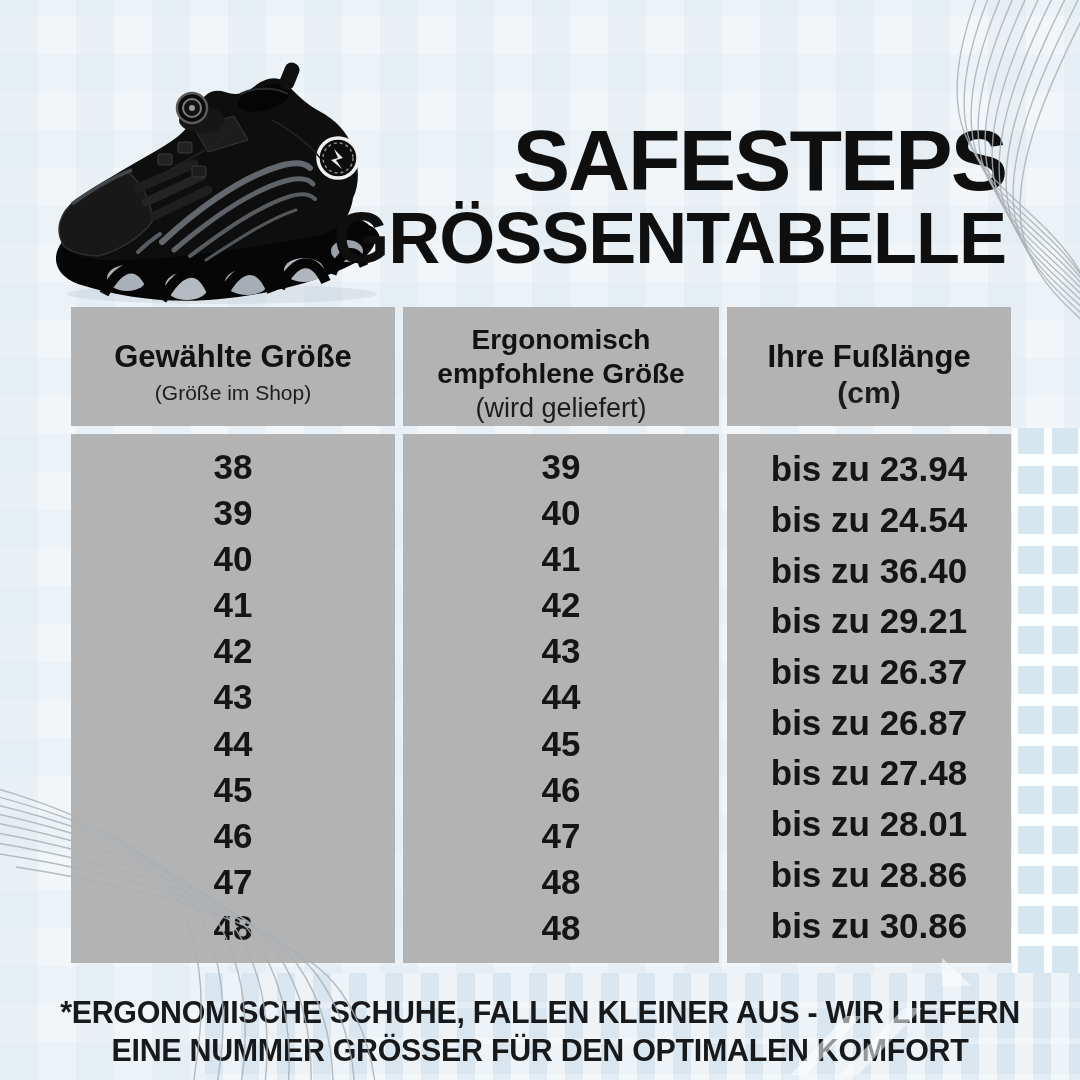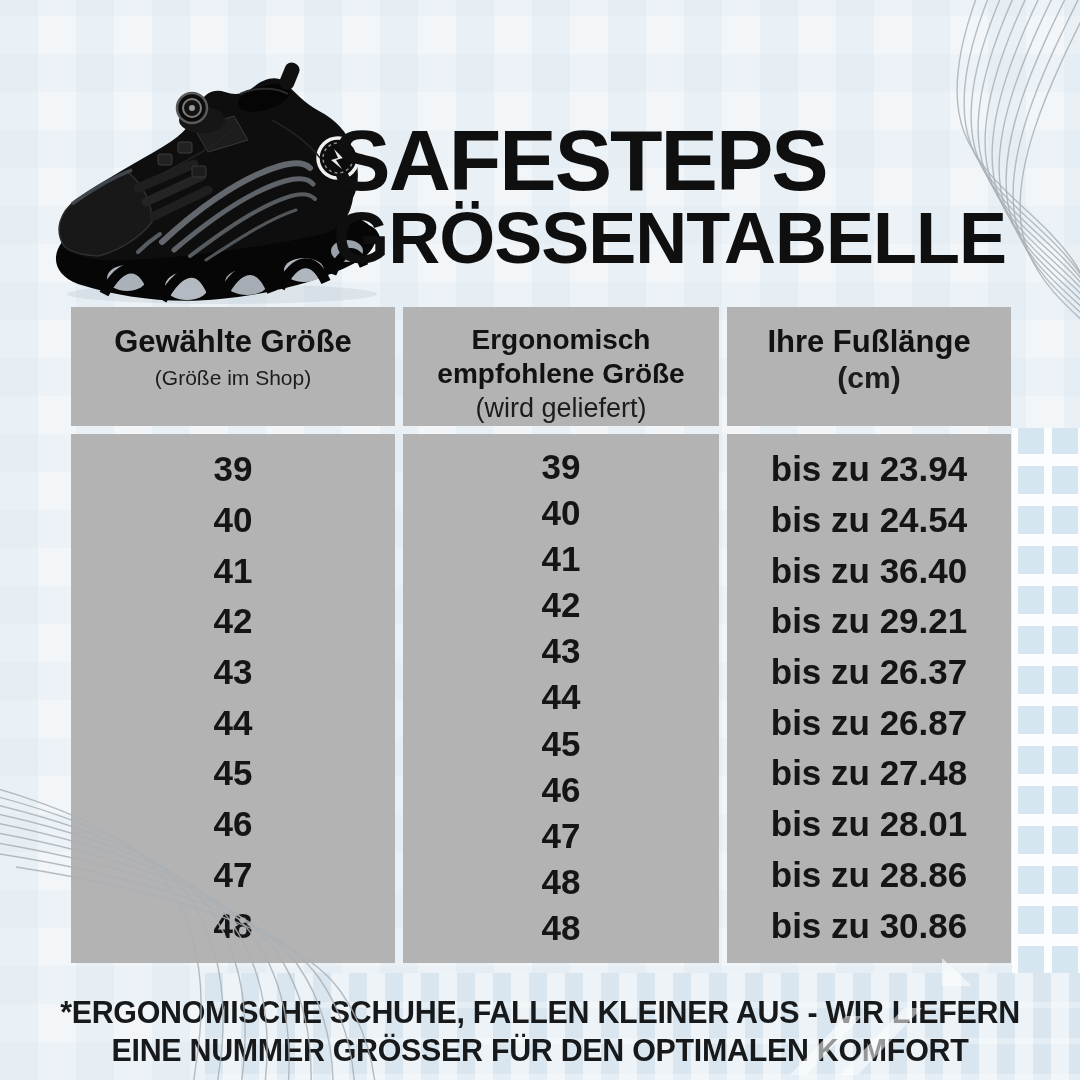--- a/index.html
+++ b/index.html
@@ -24,30 +24,30 @@
     background-image:
       repeating-linear-gradient(0deg, rgba(255,255,255,.30) 0 6px, rgba(255,255,255,0) 6px 36px),
       repeating-linear-gradient(90deg, #d9e6ef 0 18px, #edf3f7 18px 36px);
   }
   svg.decor{position:absolute;left:0;top:0;width:1080px;height:1080px;z-index:4;pointer-events:none;}
   svg.decor .wave{fill:none;stroke:#a9b0b6;stroke-width:1.4;opacity:.85;}
   svg.decor .chev{fill:rgba(255,255,255,.55);}
   
   svg.shoe{position:absolute;left:42px;top:46px;width:356px;height:262px;z-index:2;}
   
-  .title-block{position:absolute;top:116px;right:74px;text-align:left;z-index:3;color:#0f0f0f;}
+  .title-block{position:absolute;top:116px;right:74px;text-align:right;z-index:3;color:#0f0f0f;}
   .title-line1{font-size:86px;line-height:88px;font-weight:700;letter-spacing:-2px;}
   .title-line2{font-size:72px;line-height:68px;font-weight:700;letter-spacing:-1px;}
   
   .size-table{
     position:absolute;left:71px;top:307px;width:940px;z-index:2;
     display:grid;grid-template-columns:324px 316px 284px;grid-template-rows:119px 529px;gap:8px;
   }
   .hcell,.bcell{background:#b3b3b3;text-align:center;}
-  .hcell{display:flex;flex-direction:column;justify-content:flex-start;padding-top:16px;box-sizing:border-box;}
+  .hcell{display:flex;flex-direction:column;justify-content:center;padding-top:16px;box-sizing:border-box;}
   .h-main{font-size:31px;font-weight:700;line-height:37px;color:#121212;}
   .c2 .h-main{font-size:28px;line-height:34px;}
   .h-sub{font-size:21px;font-weight:400;line-height:36px;color:#1c1c1c;}
   .c2 .h-sub{font-size:27px;line-height:35px;}
   .c3 .h-sub{font-weight:700;font-size:30px;}
   .bcell{display:flex;flex-direction:column;justify-content:space-around;padding:10px 0 12px;box-sizing:border-box;}
   .bcell .cell{font-size:35px;font-weight:700;color:#151515;line-height:40px;}
   
   .footer{
     position:absolute;left:0;width:1080px;top:993px;z-index:3;text-align:center;
@@ -163,20 +163,21 @@
     <div class="hcell c2">
       <div class="h-main">Ergonomisch</div>
       <div class="h-main">empfohlene Größe</div>
       <div class="h-sub">(wird geliefert)</div>
     </div>
     <div class="hcell c3">
       <div class="h-main">Ihre Fußlänge</div>
       <div class="h-sub">(cm)</div>
     </div>
     <div class="bcell">
+        <div class="cell">38</div>
         <div class="cell">39</div>
         <div class="cell">40</div>
         <div class="cell">41</div>
         <div class="cell">42</div>
         <div class="cell">43</div>
         <div class="cell">44</div>
         <div class="cell">45</div>
         <div class="cell">46</div>
         <div class="cell">47</div>
         <div class="cell">48</div>

